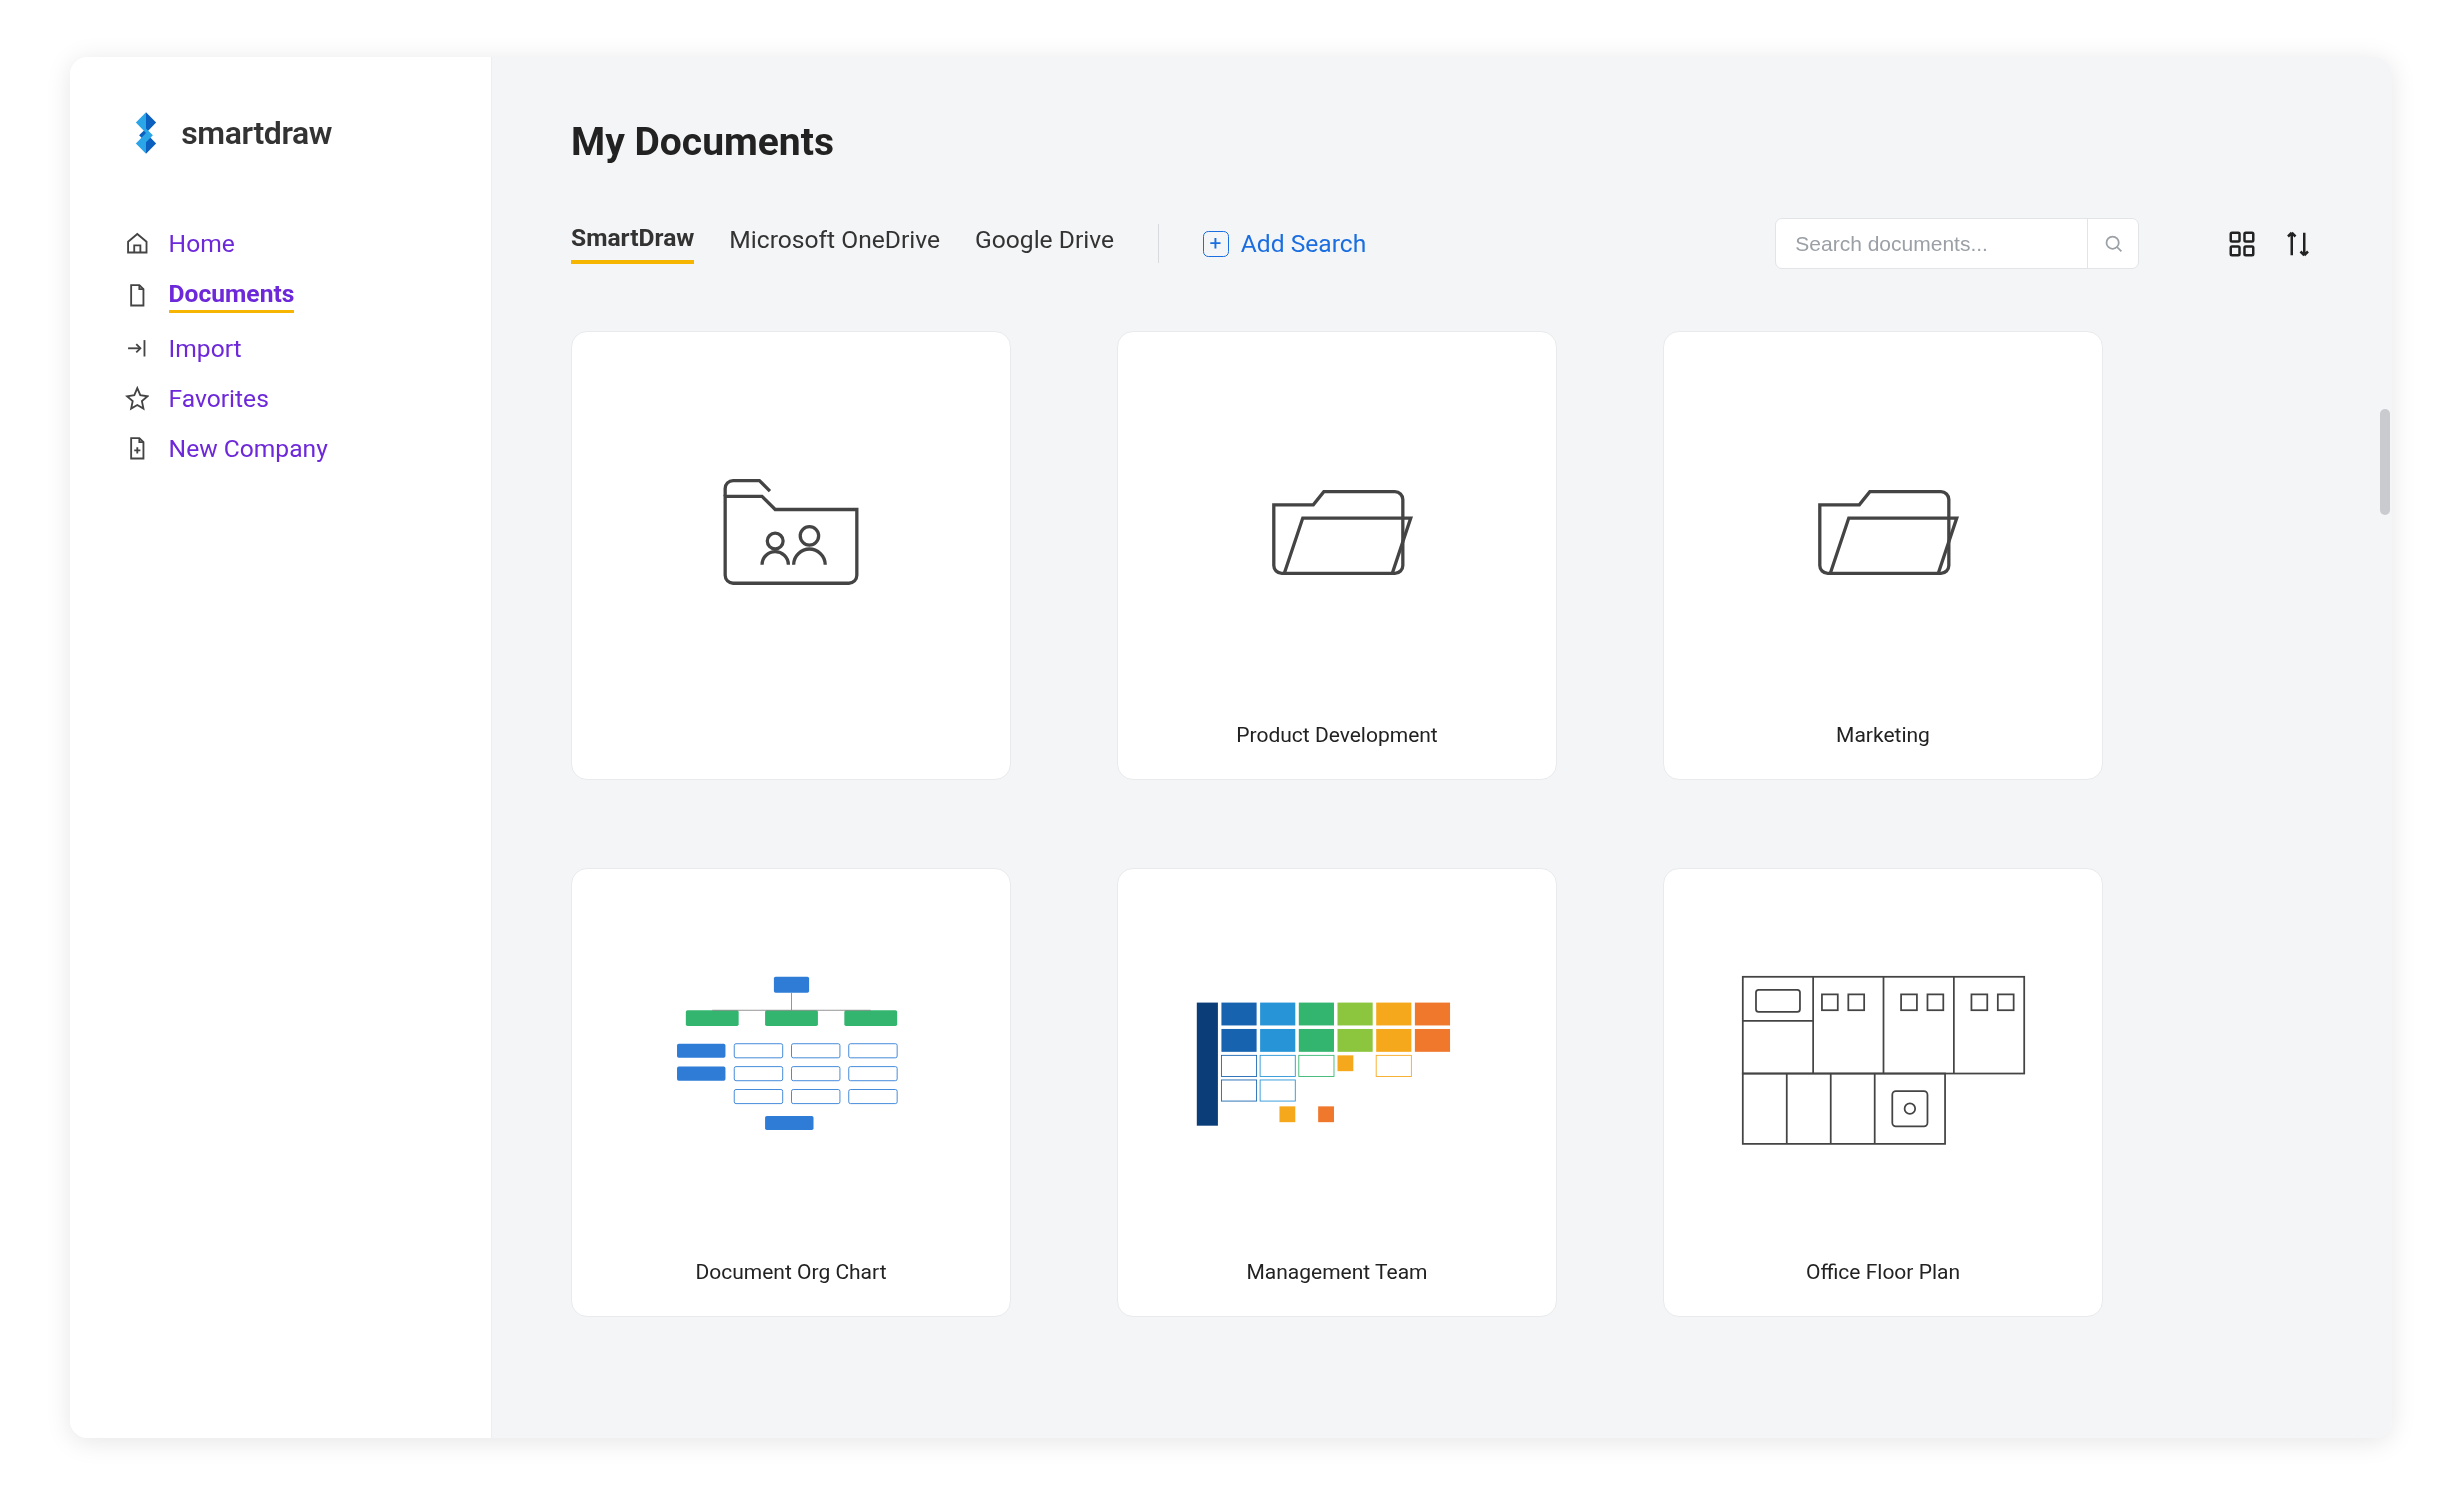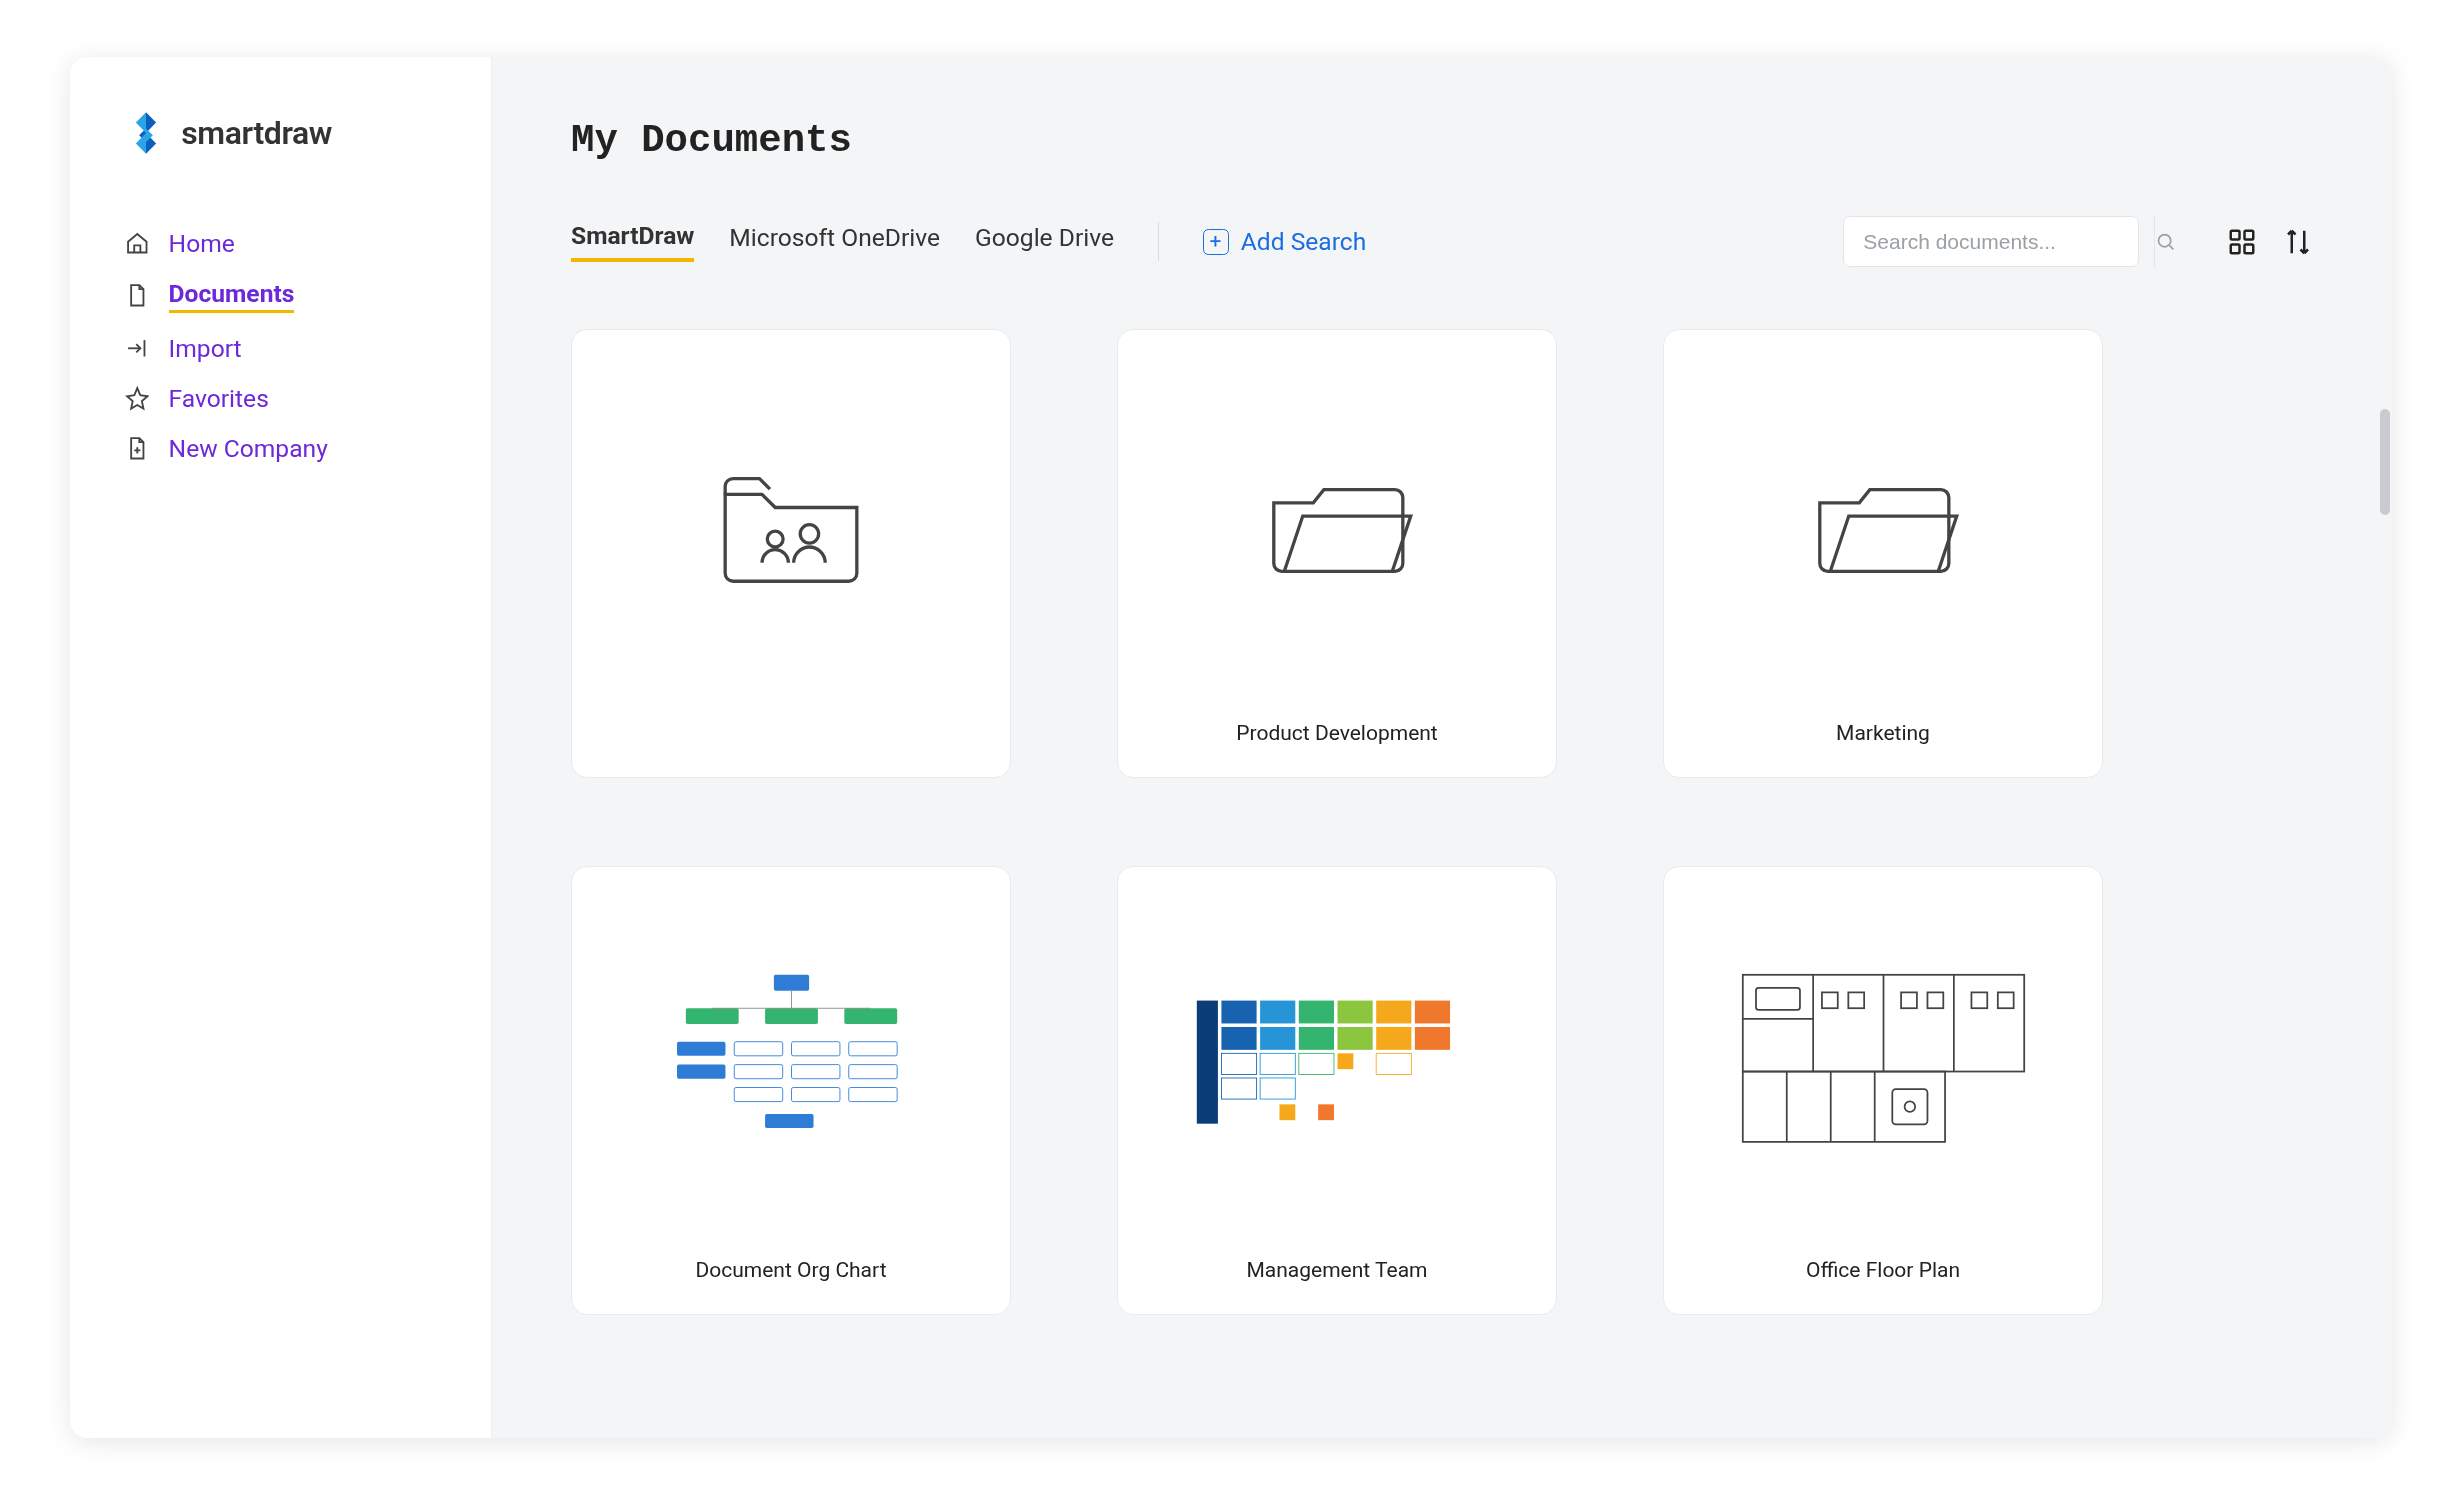--- a/index.html
+++ b/index.html
@@ -74,21 +74,20 @@
     background: #f4f5f7;
     padding: 62px 79px 0 79px;
     overflow: hidden;
     position: relative;
   }
   .page-title {
     font-size: 39px;
     font-weight: 700;
     color: #222;
     margin-bottom: 53px;
-    font-family: Liberation Mono, monospace;
   }
   .toolbar {
     display: flex;
     align-items: center;
     gap: 35px;
     margin-bottom: 62px;
   }
   .tabs {
     display: flex;
     gap: 35px;
@@ -128,21 +127,21 @@
     justify-content: center;
     font-size: 21px;
     line-height: 1;
   }
   .spacer { flex: 1; }
   .search-wrap {
     display: flex;
     align-items: center;
     background: #fff;
     border-radius: 7px;
-    width: 296px;
+    width: 364px;
     height: 51px;
     border: 0.9px solid #e2e4e8;
   }
   .search-wrap input {
     flex: 1;
     border: none;
     outline: none;
     padding: 0 19.3px;
     font-size: 21px;
     background: transparent;

